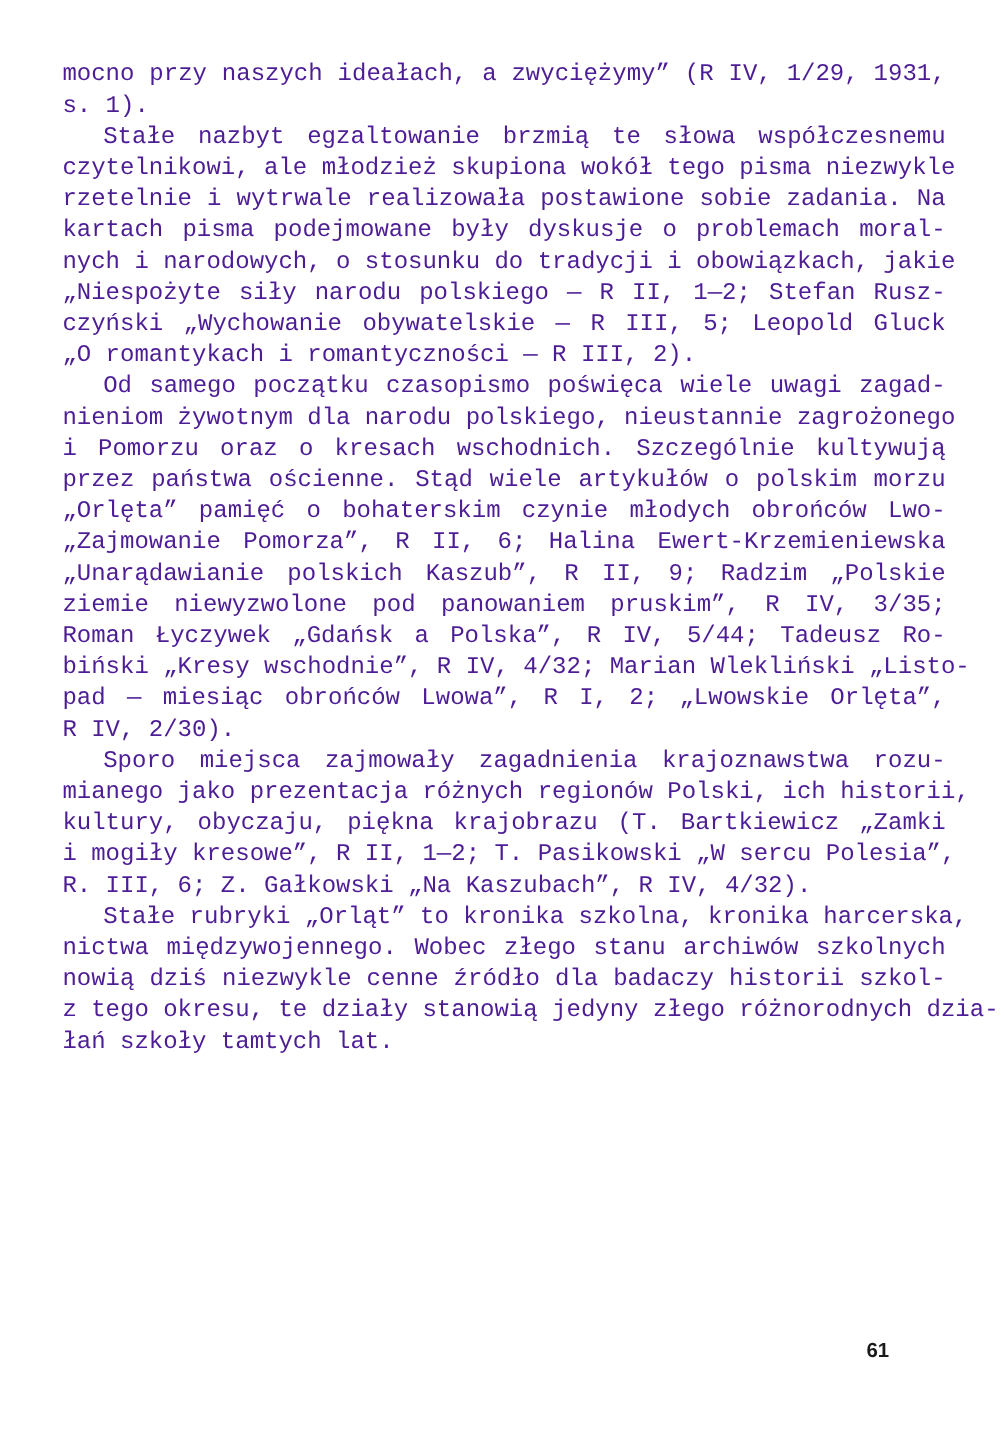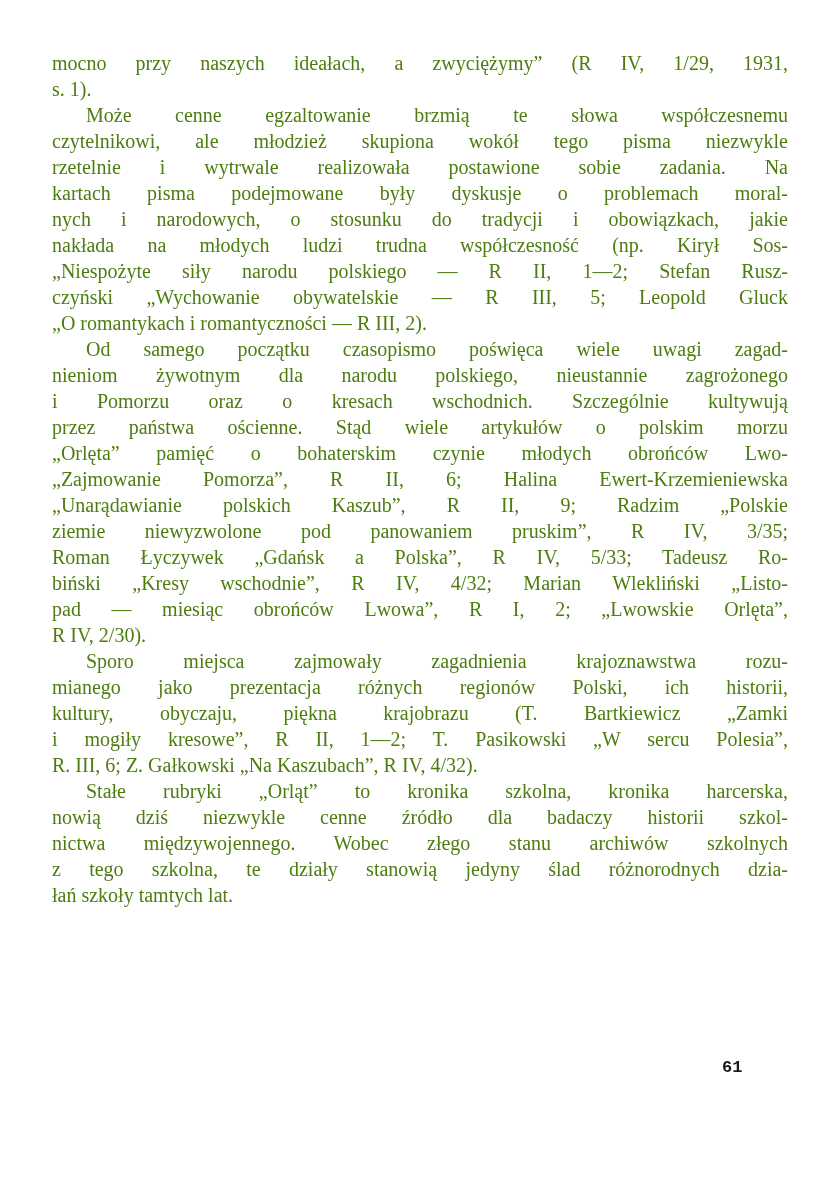--- a/index.html
+++ b/index.html
@@ -11,89 +11,88 @@
       width: 837px;
       height: 1200px;
       position: relative;
       overflow: hidden;
     }
     .page {
       position: absolute;
       left: 52px;
       top: 50px;
       width: 736px;
-      font-family: Liberation Serif, serif;
+      font-family: Liberation Mono, monospace;
       font-size: 20px;
       line-height: 26px;
-      color: #4d7c0f;
+      color: #4c1d95;
     }
     .line {
       display: block;
       white-space: nowrap;
       text-align: justify;
       text-align-last: justify;
       height: 26px;
     }
     .line.last {
       text-align-last: left;
     }
     .line.indent {
       padding-left: 34px;
     }
     .page-number {
       position: absolute;
       left: 722px;
-      top: 1058px;
-      font-family: Liberation Mono, monospace;
+      top: 1116px;
+      font-family: Liberation Sans, sans-serif;
       font-weight: bold;
       font-size: 17px;
       color: #1a1a1a;
     }
   </style>
 </head>
 <body>
 
 <div class="page" id="page-body">
     <div>
       <span class="line">mocno przy naszych ideałach, a zwyciężymy” (R IV, 1/29, 1931,</span>
       <span class="line last">s. 1).</span>
     </div>
     <div>
-      <span class="line indent">Może cenne egzaltowanie brzmią te słowa współczesnemu</span>
+      <span class="line indent">Stałe nazbyt egzaltowanie brzmią te słowa współczesnemu</span>
       <span class="line">czytelnikowi, ale młodzież skupiona wokół tego pisma niezwykle</span>
       <span class="line">rzetelnie i wytrwale realizowała postawione sobie zadania. Na</span>
       <span class="line">kartach pisma podejmowane były dyskusje o problemach moral-</span>
       <span class="line">nych i narodowych, o stosunku do tradycji i obowiązkach, jakie</span>
-      <span class="line">nakłada na młodych ludzi trudna współczesność (np. Kirył Sos-</span>
       <span class="line">„Niespożyte siły narodu polskiego — R II, 1—2; Stefan Rusz-</span>
       <span class="line">czyński „Wychowanie obywatelskie — R III, 5; Leopold Gluck</span>
       <span class="line last">„O romantykach i romantyczności — R III, 2).</span>
     </div>
     <div>
       <span class="line indent">Od samego początku czasopismo poświęca wiele uwagi zagad-</span>
       <span class="line">nieniom żywotnym dla narodu polskiego, nieustannie zagrożonego</span>
       <span class="line">i Pomorzu oraz o kresach wschodnich. Szczególnie kultywują</span>
       <span class="line">przez państwa ościenne. Stąd wiele artykułów o polskim morzu</span>
       <span class="line">„Orlęta” pamięć o bohaterskim czynie młodych obrońców Lwo-</span>
       <span class="line">„Zajmowanie Pomorza”, R II, 6; Halina Ewert-Krzemieniewska</span>
       <span class="line">„Unarądawianie polskich Kaszub”, R II, 9; Radzim „Polskie</span>
       <span class="line">ziemie niewyzwolone pod panowaniem pruskim”, R IV, 3/35;</span>
-      <span class="line">Roman Łyczywek „Gdańsk a Polska”, R IV, 5/33; Tadeusz Ro-</span>
+      <span class="line">Roman Łyczywek „Gdańsk a Polska”, R IV, 5/44; Tadeusz Ro-</span>
       <span class="line">biński „Kresy wschodnie”, R IV, 4/32; Marian Wlekliński „Listo-</span>
       <span class="line">pad — miesiąc obrońców Lwowa”, R I, 2; „Lwowskie Orlęta”,</span>
       <span class="line last">R IV, 2/30).</span>
     </div>
     <div>
       <span class="line indent">Sporo miejsca zajmowały zagadnienia krajoznawstwa rozu-</span>
       <span class="line">mianego jako prezentacja różnych regionów Polski, ich historii,</span>
       <span class="line">kultury, obyczaju, piękna krajobrazu (T. Bartkiewicz „Zamki</span>
       <span class="line">i mogiły kresowe”, R II, 1—2; T. Pasikowski „W sercu Polesia”,</span>
       <span class="line last">R. III, 6; Z. Gałkowski „Na Kaszubach”, R IV, 4/32).</span>
     </div>
     <div>
       <span class="line indent">Stałe rubryki „Orląt” to kronika szkolna, kronika harcerska,</span>
+      <span class="line">nictwa międzywojennego. Wobec złego stanu archiwów szkolnych</span>
       <span class="line">nowią dziś niezwykle cenne źródło dla badaczy historii szkol-</span>
-      <span class="line">nictwa międzywojennego. Wobec złego stanu archiwów szkolnych</span>
-      <span class="line">z tego szkolna, te działy stanowią jedyny ślad różnorodnych dzia-</span>
+      <span class="line">z tego okresu, te działy stanowią jedyny złego różnorodnych dzia-</span>
       <span class="line last">łań szkoły tamtych lat.</span>
     </div>
   </div>
 <div class="page-number">61</div>
 
 </body></html>

